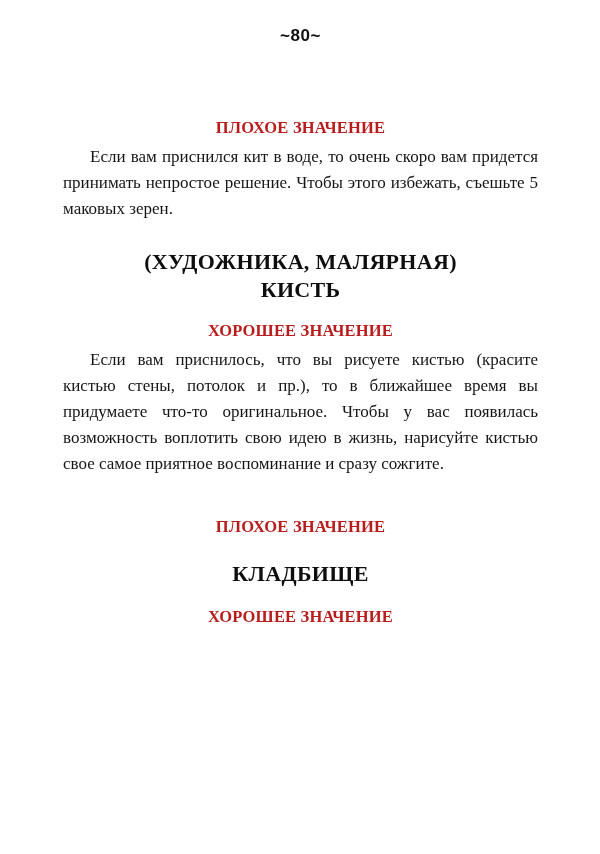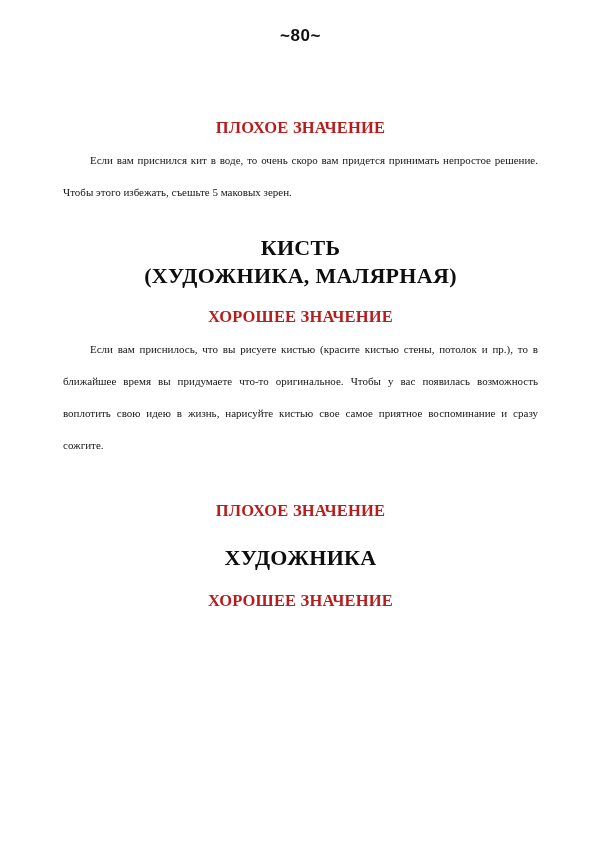--- a/index.html
+++ b/index.html
@@ -28,22 +28,22 @@
   .meaning-heading {
     text-align: center;
     font-weight: bold;
     font-size: 16.5px;
     letter-spacing: 0.2px;
     color: #b91c1c;
   }
   .heading-1 { margin-top: 72px; }
   .body-para {
     margin-top: 6px;
-    font-size: 11px;
-    line-height: 32px;
+    font-size: 17px;
+    line-height: 26px;
     text-align: justify;
     text-indent: 27px;
     color: #151515;
   }
   .entry-title {
     text-align: center;
     font-weight: bold;
     font-size: 22px;
     line-height: 28px;
     letter-spacing: 0.3px;
@@ -60,29 +60,29 @@
 
 <div class="page">
 
   <div class="page-number">~80~</div>
 
   <div class="meaning-heading heading-1">ПЛОХОЕ ЗНАЧЕНИЕ</div>
 
   <p class="body-para">Если вам приснился кит в воде, то очень скоро вам придется принимать непростое решение. Чтобы этого избежать, съешьте 5 маковых зерен.</p>
 
   <div class="entry-title entry-1">
+    <div>(ХУДОЖНИКА, МАЛЯРНАЯ)</div>
     <div>КИСТЬ</div>
-    <div>(ХУДОЖНИКА, МАЛЯРНАЯ)</div>
   </div>
 
   <div class="meaning-heading sub-heading-good-1">ХОРОШЕЕ ЗНАЧЕНИЕ</div>
 
   <p class="body-para">Если вам приснилось, что вы рисуете кистью (красите кистью стены, потолок и пр.), то в ближайшее время вы придумаете что-то оригинальное. Чтобы у вас появилась возможность воплотить свою идею в жизнь, нарисуйте кистью свое самое приятное воспоминание и сразу сожгите.</p>
 
   <div class="meaning-heading meaning-heading-bad-2">ПЛОХОЕ ЗНАЧЕНИЕ</div>
 
 
-  <div class="entry-title entry-2">ХУДОЖНИКА</div>
+  <div class="entry-title entry-2">КЛАДБИЩЕ</div>
 
   <div class="meaning-heading sub-heading-good-2">ХОРОШЕЕ ЗНАЧЕНИЕ</div>
 
 
 </div>
 
 </body></html>

